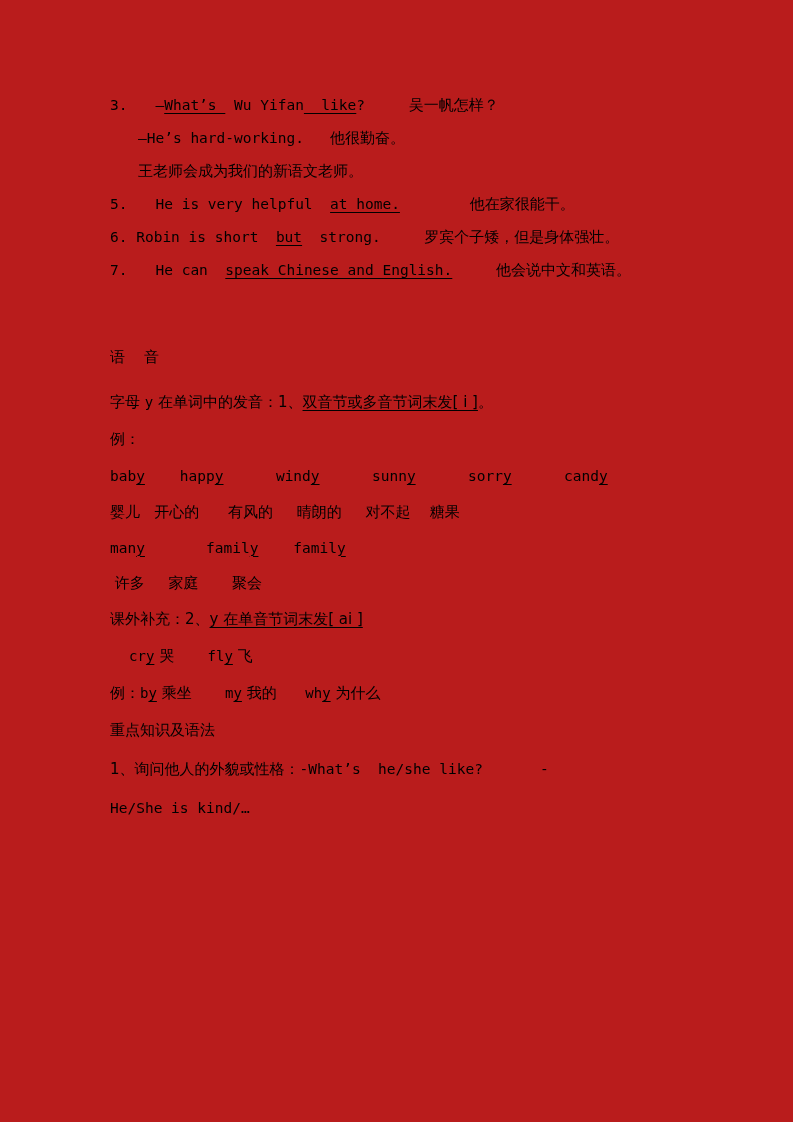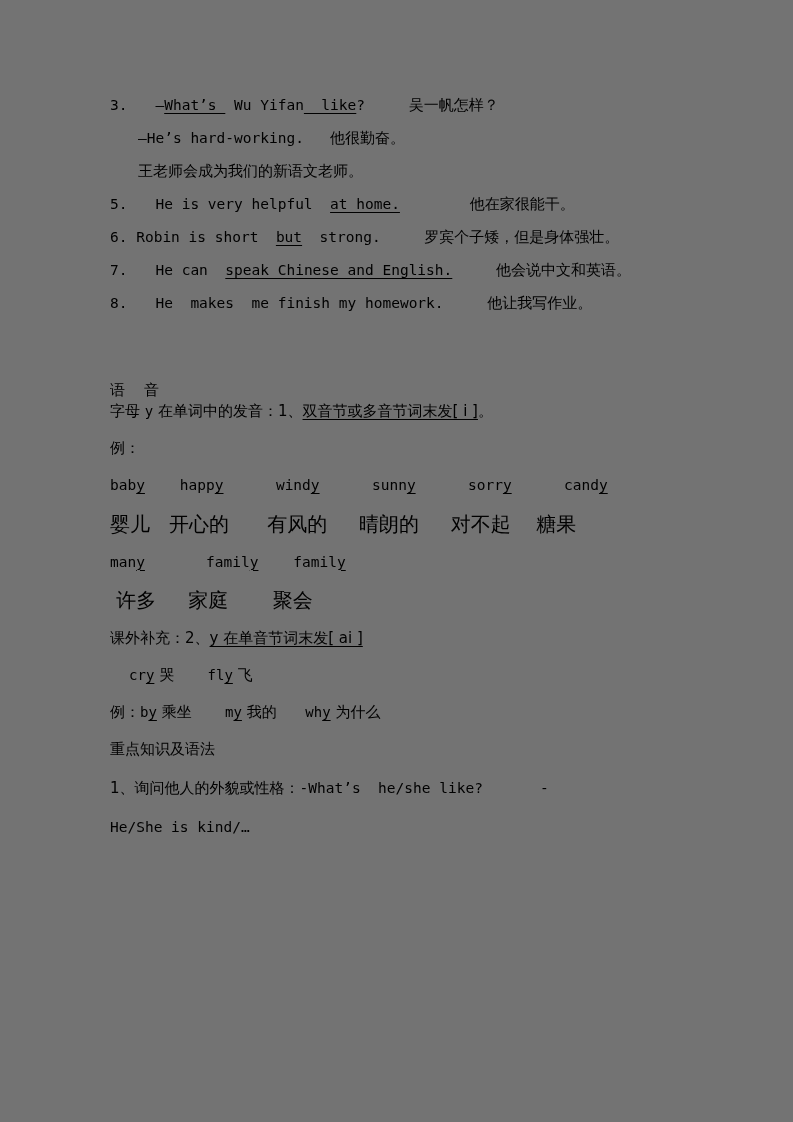--- a/index.html
+++ b/index.html
@@ -15,21 +15,21 @@
     font-family: "Liberation Serif", "DejaVu Serif", serif;
     color: #000000;
     -webkit-font-smoothing: antialiased;
   }
 
   .page {
     position: absolute;
     left: 0; top: 0;
     width: 793px;
     height: 1122px;
-    background: #737373;
+    background: #b91c1c;
   }
 
   .content {
     position: absolute;
     left: 110px;
     top: 98px;
     width: 600px;
   }
 
   
@@ -65,21 +65,21 @@
 
   .gap-l { display: inline-block; width: 28px; }
 
   .sec-gap-1 { height: 54px; }
 
   .heading {
     font-family: "DejaVu Sans", "Liberation Sans", sans-serif;
     font-size: 15px;
     white-space: pre;
     line-height: 1;
-    margin-bottom: 6px;
+    margin-bottom: 30px;
   }
 
   .mixed {
     font-family: "DejaVu Sans", "Liberation Sans", sans-serif;
     font-size: 15px;
     white-space: pre;
     line-height: 1;
     margin-bottom: 22px;
   }
   .mixed .enin {
@@ -89,21 +89,21 @@
 
   .wordrow {
     font-family: "DejaVu Sans Mono", "Liberation Mono", monospace;
     font-size: 14.5px;
     white-space: pre;
     line-height: 1;
     margin-bottom: 21px;
   }
   .cnrow {
     font-family: "DejaVu Sans", "Liberation Sans", sans-serif;
-    font-size: 20px;
+    font-size: 15px;
     white-space: pre;
     line-height: 1;
     margin-bottom: 21px;
   }
 
   .grammar-line {
     font-family: "DejaVu Sans", "Liberation Sans", sans-serif;
     font-size: 15px;
     white-space: pre;
     line-height: 1;
@@ -127,21 +127,20 @@
 
 
     <div class="line cn ex-line-sub" style="padding-left:28px;"><span>王老师会成为我们的新语文老师。</span></div>
 
     <div class="line en ex-line"><span class="num">5.</span><span class="gap-l"></span><span>He is very helpful  </span><span class="u">at home.</span><span>        </span><span class="cn">他在家很能干。</span></div>
 
     <div class="line en ex-line"><span class="num">6.</span><span> </span><span>Robin is short  </span><span class="u">but</span><span>  strong.</span><span>     </span><span class="cn">罗宾个子矮，但是身体强壮。</span></div>
 
     <div class="line en ex-line"><span class="num">7.</span><span class="gap-l"></span><span>He can  </span><span class="u">speak Chinese and English.</span><span>     </span><span class="cn">他会说中文和英语。</span></div>
 
-    <div class="line en ex-line"><span class="num">8.</span><span class="gap-l"></span><span>He  makes  me finish my homework.</span><span>     </span><span class="cn">他让我写作业。</span></div>
 
     <div class="sec-gap-1"></div>
 
     <div class="heading">语    音</div>
 
     <div class="mixed"><span>字母 </span><span class="enin">y</span><span> 在单词中的发音：1、</span><span class="u">双音节或多音节词末发[ i ]</span><span>。</span></div>
 
     <div class="mixed">例：</div>
 
     <div class="wordrow"><span><span>bab</span><span class="u">y</span></span><span>    </span><span><span>happ</span><span class="u">y</span></span><span>      </span><span><span>wind</span><span class="u">y</span></span><span>      </span><span><span>sunn</span><span class="u">y</span></span><span>      </span><span><span>sorr</span><span class="u">y</span></span><span>      </span><span><span>cand</span><span class="u">y</span></span></div>

